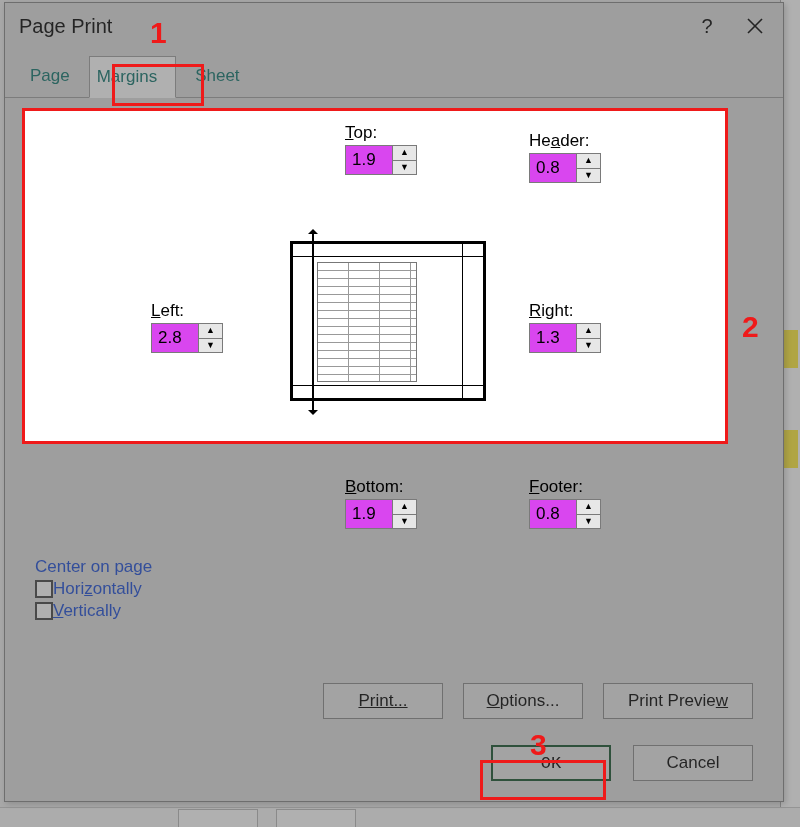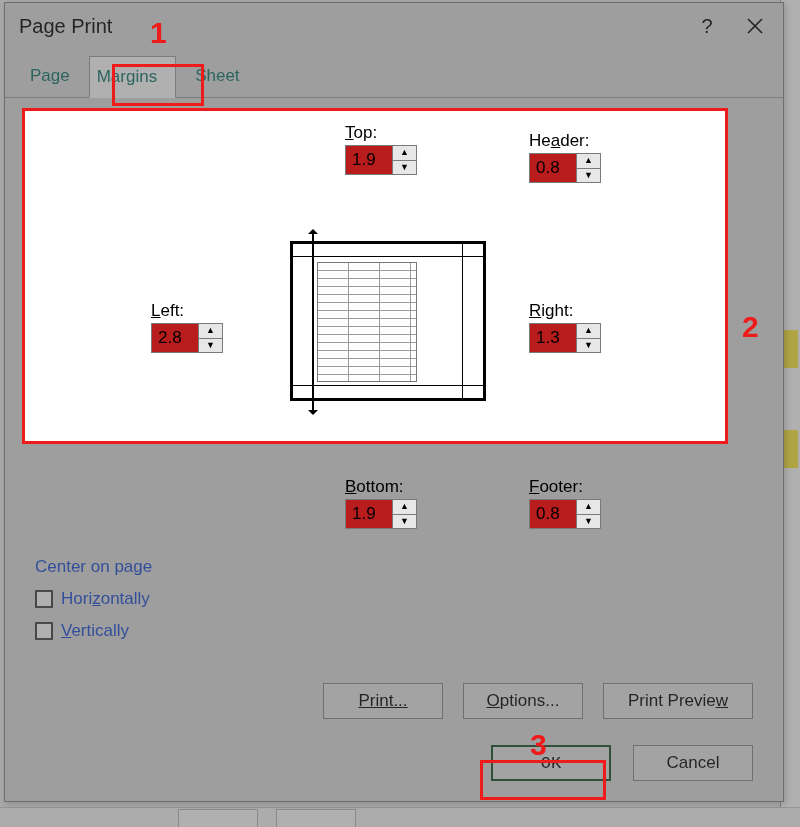--- a/index.html
+++ b/index.html
@@ -87,21 +87,21 @@
   }
   .margin-ctrl { display:flex; flex-direction:column; align-items:flex-start; gap:2px; }
   .margin-ctrl label { font-size:17px; }
   .margin-ctrl label .u { text-decoration: underline; }
   .spinner {
     display:flex; border:1px solid #7a7a7a; background:#f7f7f7;
     height:30px;
   }
   .spinner input {
     width:46px; border:none; padding:2px 6px; font-size:17px;
-    background:#b91c1c;
+    background:#d946ef;
   }
   .spinner .btns {
     width:24px; display:flex; flex-direction:column;
     border-left:1px solid #7a7a7a; background:#e7e7e7;
   }
   .spinner .btns div {
     flex:1; display:flex; align-items:center; justify-content:center;
     font-size:9px; line-height:1;
   }
   .spinner .btns div:first-child { border-bottom:1px solid #7a7a7a; }
@@ -130,21 +130,21 @@
   }
   .arrow-v::before { top:-9px; border-bottom-color:#000; }
   .arrow-v::after  { bottom:-9px; border-top-color:#000; }
 
   
   .center-group {
     position:absolute; left:30px; top:554px;
     font-size:17px; color:#1d4ed8;
   }
   .center-group .check {
-    display:flex; align-items:center; gap:8px; margin-top:12px;
+    display:flex; align-items:center; gap:0; margin-top:2px;
   }
   .checkbox {
     width:18px; height:18px; border:2px solid #444; background:#fff;
   }
   
   .btn-row {
     position:absolute; left:8px; right:0; bottom:82px;
     display:flex; justify-content:flex-end; gap:20px;
     padding-right:30px;
   }

